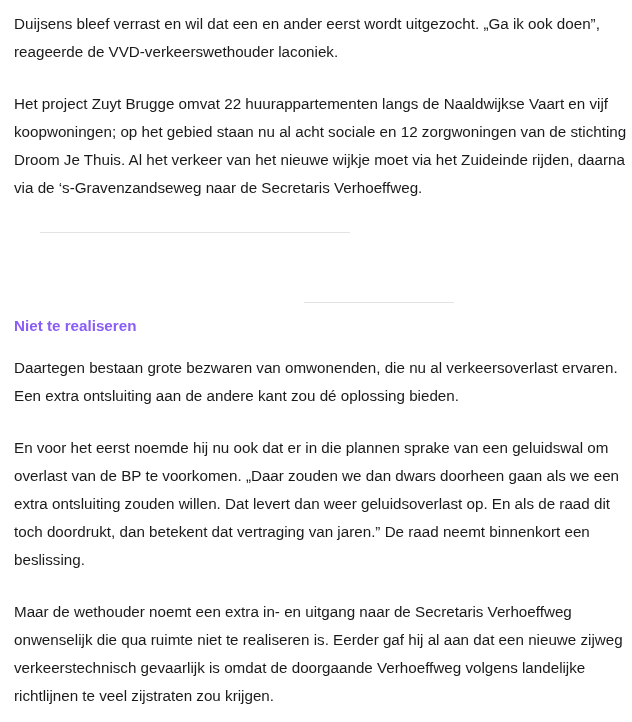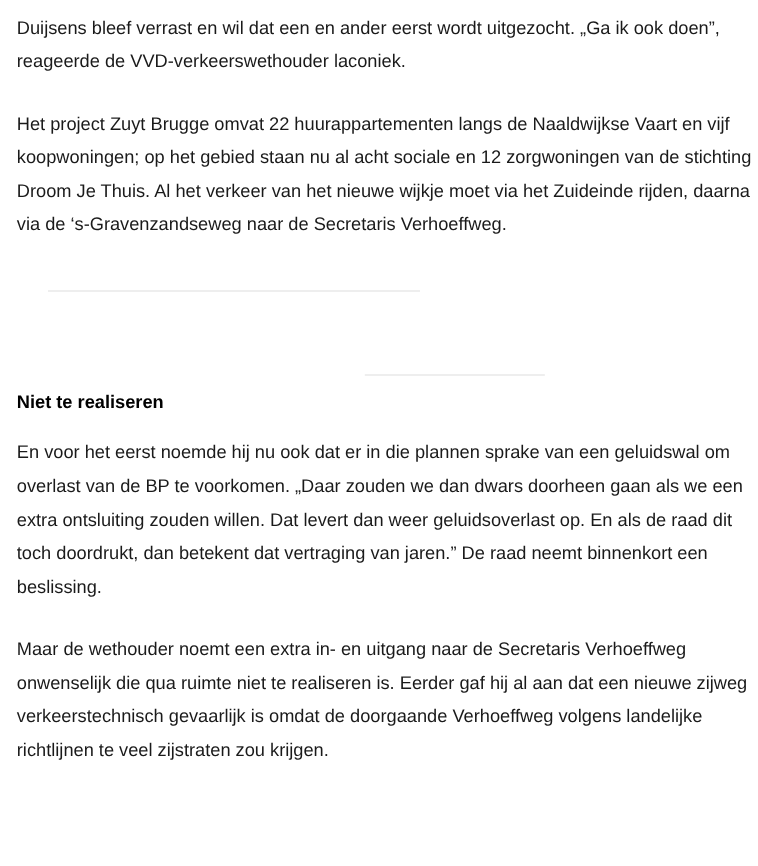--- a/index.html
+++ b/index.html
@@ -47,40 +47,41 @@
   .gap-rule.two {
     top: 78px;
     left: 290px;
     width: 150px;
   }
   .subhead {
     font-size: 15.2px;
     line-height: 24px;
     font-weight: bold;
     margin: 0 0 16px 0;
-    color: #000000;
+    color: #8b5cf6;
   }
   .tight {
-    margin-bottom: 32px;
+    margin-bottom: 22px;
   }
 </style>
 </head>
 <body>
 
 <div class="article">
 
   <p class="para">Duijsens bleef verrast en wil dat een en ander eerst wordt uitgezocht. „Ga ik ook doen”, reageerde de VVD-verkeerswethouder laconiek.</p>
 
   <p class="para tight">Het project Zuyt Brugge omvat 22 huurappartementen langs de Naaldwijkse Vaart en vijf koopwoningen; op het gebied staan nu al acht sociale en 12 zorgwoningen van de stichting Droom Je Thuis. Al het verkeer van het nieuwe wijkje moet via het Zuideinde rijden, daarna via de ‘s-Gravenzandseweg naar de Secretaris Verhoeffweg.</p>
 
   <div class="gap-block">
     <div class="gap-rule one"></div>
     <div class="gap-rule two"></div>
   </div>
 
   <h3 class="subhead">Niet te realiseren</h3>
 
+  <p class="para">Daartegen bestaan grote bezwaren van omwonenden, die nu al verkeersoverlast ervaren. Een extra ontsluiting aan de andere kant zou dé oplossing bieden.</p>
 
   <p class="para">En voor het eerst noemde hij nu ook dat er in die plannen sprake van een geluidswal om overlast van de BP te voorkomen. „Daar zouden we dan dwars doorheen gaan als we een extra ontsluiting zouden willen. Dat levert dan weer geluidsoverlast op. En als de raad dit toch doordrukt, dan betekent dat vertraging van jaren.” De raad neemt binnenkort een beslissing.</p>
 
   <p class="para">Maar de wethouder noemt een extra in- en uitgang naar de Secretaris Verhoeffweg onwenselijk die qua ruimte niet te realiseren is. Eerder gaf hij al aan dat een nieuwe zijweg verkeerstechnisch gevaarlijk is omdat de doorgaande Verhoeffweg volgens landelijke richtlijnen te veel zijstraten zou krijgen.</p>
 
 </div>
 
 </body></html>

